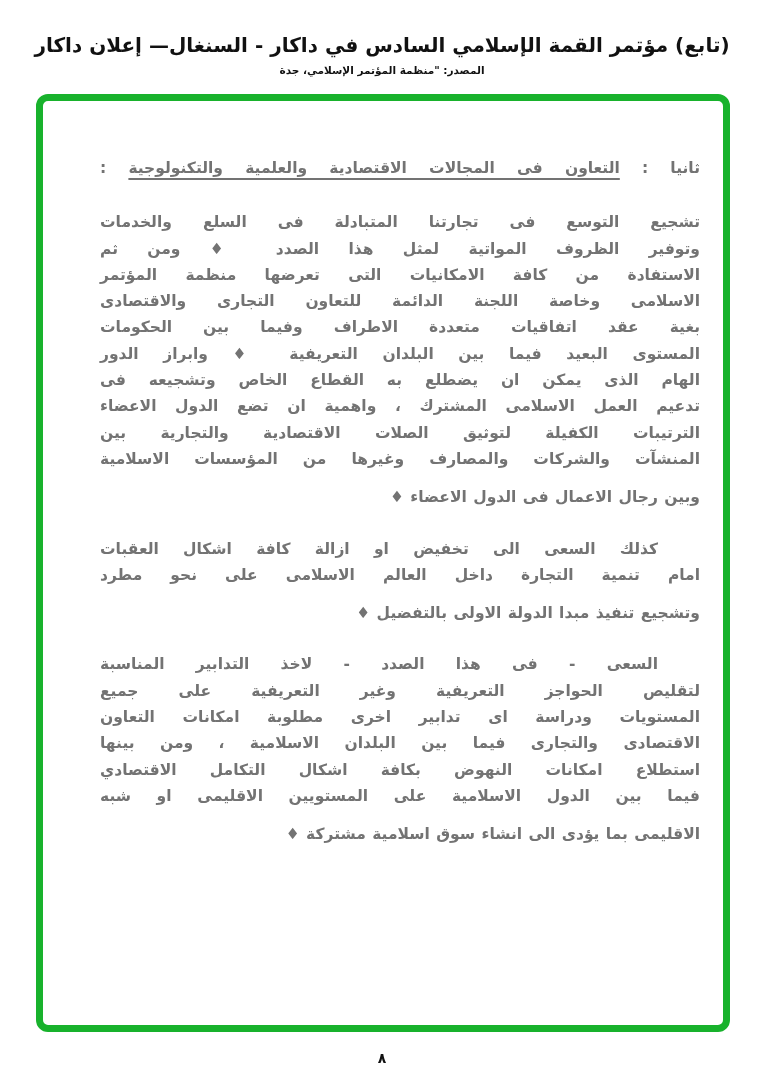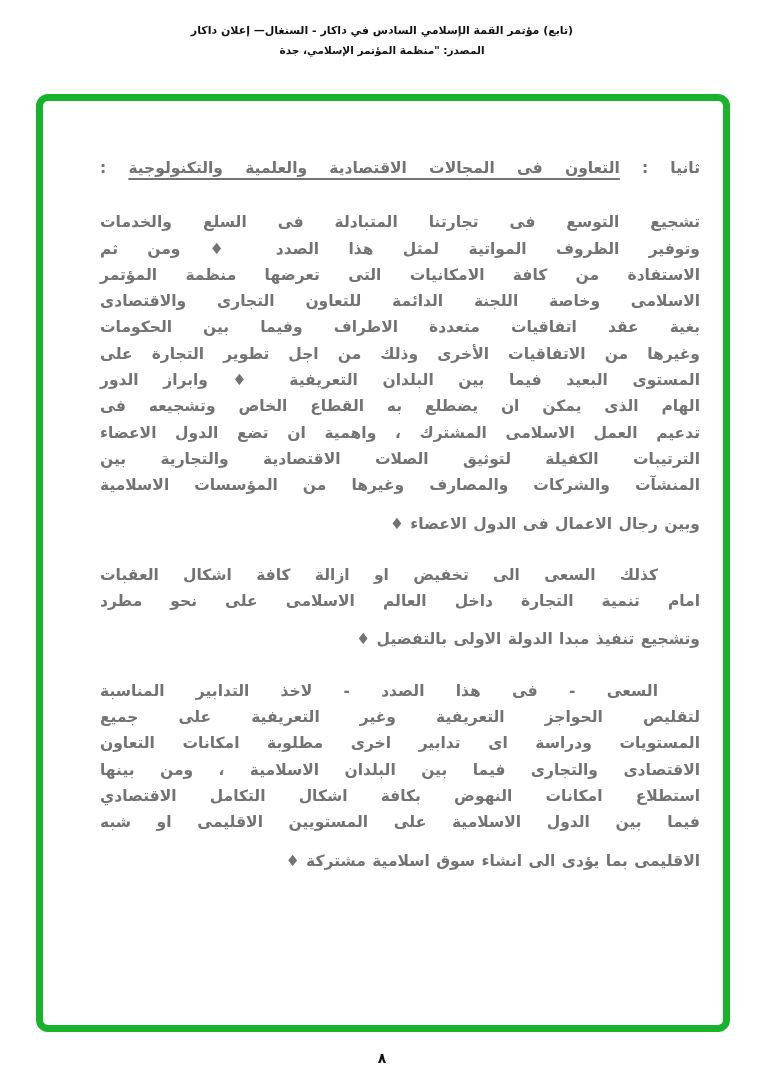--- a/index.html
+++ b/index.html
@@ -16,23 +16,24 @@
     overflow: hidden;
   }
   .header {
     position: absolute;
     top: 24px; left: 0;
     width: 100%;
     text-align: center;
     color: #111111;
   }
   .header-title {
-    font-size: 11px;
+    font-size: 20px;
     font-weight: bold;
     letter-spacing: 0.2px;
+    margin-top: 9px;
   }
   .header-source {
     font-size: 10.5px;
     font-weight: bold;
     margin-top: 7px;
   }
   .frame {
     position: absolute;
     left: 36px; top: 94px;
     width: 680px; height: 924px;
@@ -92,21 +93,20 @@
   <div class="frame">
     <div class="content">
       <div class="heading line"><span>ثانيا : </span><span class="u">التعاون فى المجالات الاقتصادية والعلمية والتكنولوجية</span><span> :</span></div>
       <div id="paragraphs">
           <div class="paragraph">
             <div class="line">تشجيع التوسع فى تجارتنا المتبادلة فى السلع والخدمات</div>
             <div class="line">وتوفير الظروف المواتية لمثل هذا الصدد ♦ ومن ثم</div>
             <div class="line">الاستفادة من كافة الامكانيات التى تعرضها منظمة المؤتمر</div>
             <div class="line">الاسلامى وخاصة اللجنة الدائمة للتعاون التجارى والاقتصادى</div>
             <div class="line">بغية عقد اتفاقيات متعددة الاطراف وفيما بين الحكومات</div>
-            <div class="line">وغيرها من الاتفاقيات الأخرى وذلك من اجل تطوير التجارة على</div>
             <div class="line">المستوى البعيد فيما بين البلدان التعريفية ♦ وابراز الدور</div>
             <div class="line">الهام الذى يمكن ان يضطلع به القطاع الخاص وتشجيعه فى</div>
             <div class="line">تدعيم العمل الاسلامى المشترك ، واهمية ان تضع الدول الاعضاء</div>
             <div class="line">الترتيبات الكفيلة لتوثيق الصلات الاقتصادية والتجارية بين</div>
             <div class="line">المنشآت والشركات والمصارف وغيرها من المؤسسات الاسلامية</div>
             <div class="line last">وبين رجال الاعمال فى الدول الاعضاء ♦</div>
           </div>
           <div class="paragraph">
             <div class="line indent">كذلك السعى الى تخفيض او ازالة كافة اشكال العقبات</div>
             <div class="line">امام تنمية التجارة داخل العالم الاسلامى على نحو مطرد</div>

